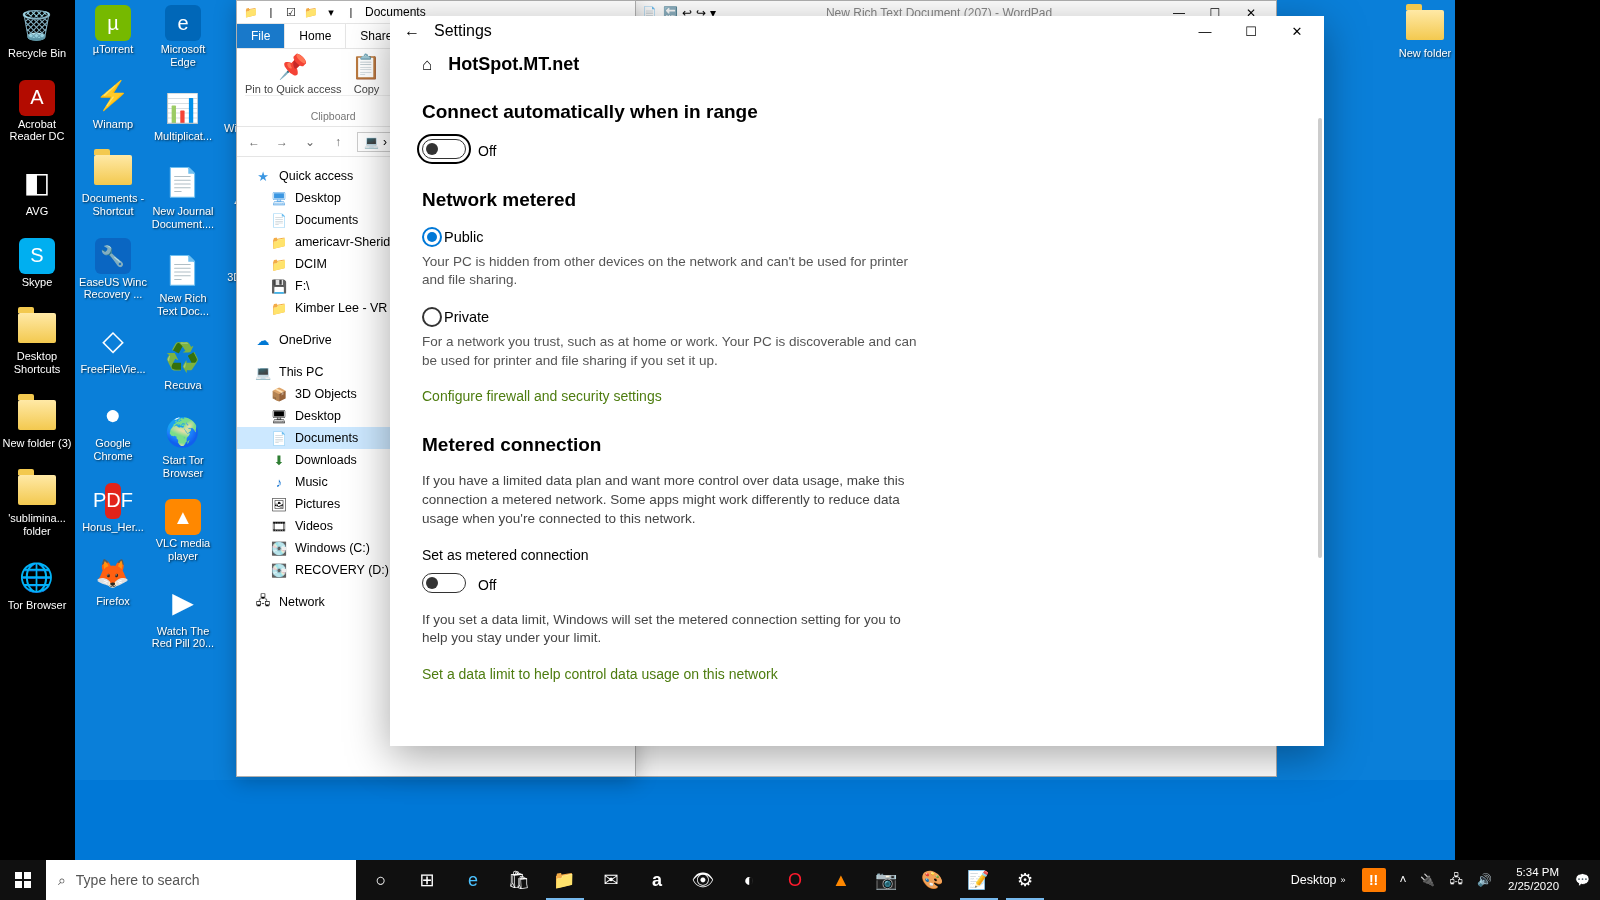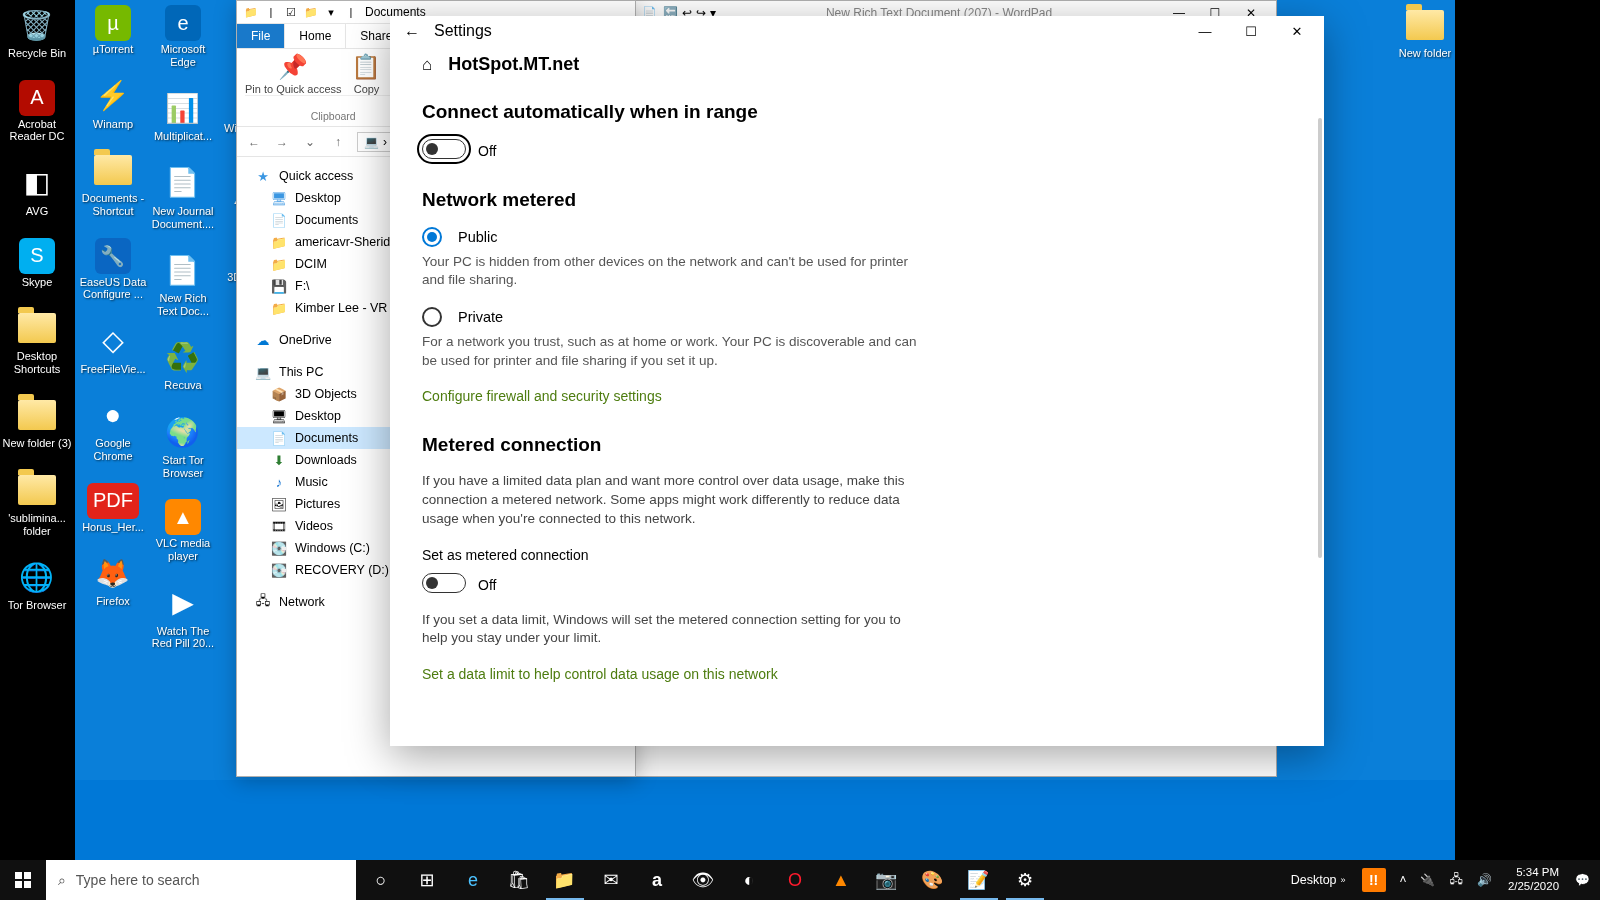--- a/index.html
+++ b/index.html
@@ -65,21 +65,21 @@
 .set-head { display:flex; align-items:center; gap:16px; margin-bottom:26px; }
 .set-head .home { font-size:17px; cursor:pointer; }
 .set-head h1 { font-size:18px; font-weight:600; }
 .set-section { margin-bottom:30px; max-width:500px; }
 .set-section h2 { font-size:19px; font-weight:600; margin-bottom:16px; }
 .toggle { display:flex; align-items:flex-end; gap:12px; }
 .toggle-sw { width:44px; height:20px; border:1px solid #333; border-radius:10px; position:relative; cursor:pointer; }
 .toggle-sw .knob { width:12px; height:12px; background:#333; border-radius:50%; position:absolute; top:3px; left:3px; }
 .toggle.focused .toggle-sw { outline:2px solid #000; outline-offset:3px; }
 .toggle .tl { font-size:14px; }
-.radio-row { display:flex; align-items:center; gap:16px; margin-bottom:6px; cursor:pointer; }
+.radio-row { display:flex; align-items:center; gap:2px; margin-bottom:6px; cursor:pointer; }
 .radio { width:20px; height:20px; border:2px solid #333; border-radius:50%; display:flex; align-items:center; justify-content:center; }
 .radio.sel { border-color:#0078d7; }
 .radio.sel::after { content:""; width:10px; height:10px; background:#0078d7; border-radius:50%; }
 .radio-lbl { font-size:14.5px; }
 .radio-desc { font-size:13.5px; color:#555; margin:4px 0 18px 0; line-height:1.35; }
 .set-link { color:#4d7c0f; font-size:14px; cursor:pointer; }
 .set-para { font-size:13.5px; color:#444; line-height:1.4; margin-bottom:18px; }
 .set-sub { font-size:14px; margin-bottom:10px; }
 .set-scroll { position:absolute; right:2px; top:72px; width:4px; height:440px; background:#ccc; border-radius:2px; }
 
@@ -159,32 +159,32 @@
         <div class="lbl">Winamp</div>
       </div>
       <div class="desktop-icon">
         <div class="ico">
           <div class="folder-ico"></div>
         </div>
         <div class="lbl">Documents - Shortcut</div>
       </div>
       <div class="desktop-icon">
         <div class="ico" style="background: rgb(10, 102, 194); color: rgb(255, 255, 255); border-radius: 6px; width: 36px; height: 36px; font-size: 20px;">🔧</div>
-        <div class="lbl">EaseUS Data Configure ...</div>
+        <div class="lbl">EaseUS Winc Recovery ...</div>
       </div>
       <div class="desktop-icon">
         <div class="ico">◇</div>
         <div class="lbl">FreeFileVie...</div>
       </div>
       <div class="desktop-icon">
         <div class="ico">●</div>
         <div class="lbl">Google Chrome</div>
       </div>
       <div class="desktop-icon">
-        <div class="ico" style="background: rgb(226, 35, 26); color: rgb(255, 255, 255); border-radius: 6px; width: 52px; height: 36px; font-size: 20px;">PDF</div>
+        <div class="ico" style="background: rgb(226, 35, 26); color: rgb(255, 255, 255); border-radius: 6px; width: 16px; height: 36px; font-size: 20px;">PDF</div>
         <div class="lbl">Horus_Her...</div>
       </div>
       <div class="desktop-icon">
         <div class="ico">🦊</div>
         <div class="lbl">Firefox</div>
       </div>
     </div>
   <div class="icon-col" style="left:148px" id="col-3">
       <div class="desktop-icon">
         <div class="ico" style="background: rgb(0, 103, 184); color: rgb(255, 255, 255); border-radius: 6px; width: 36px; height: 36px; font-size: 20px;">e</div>

